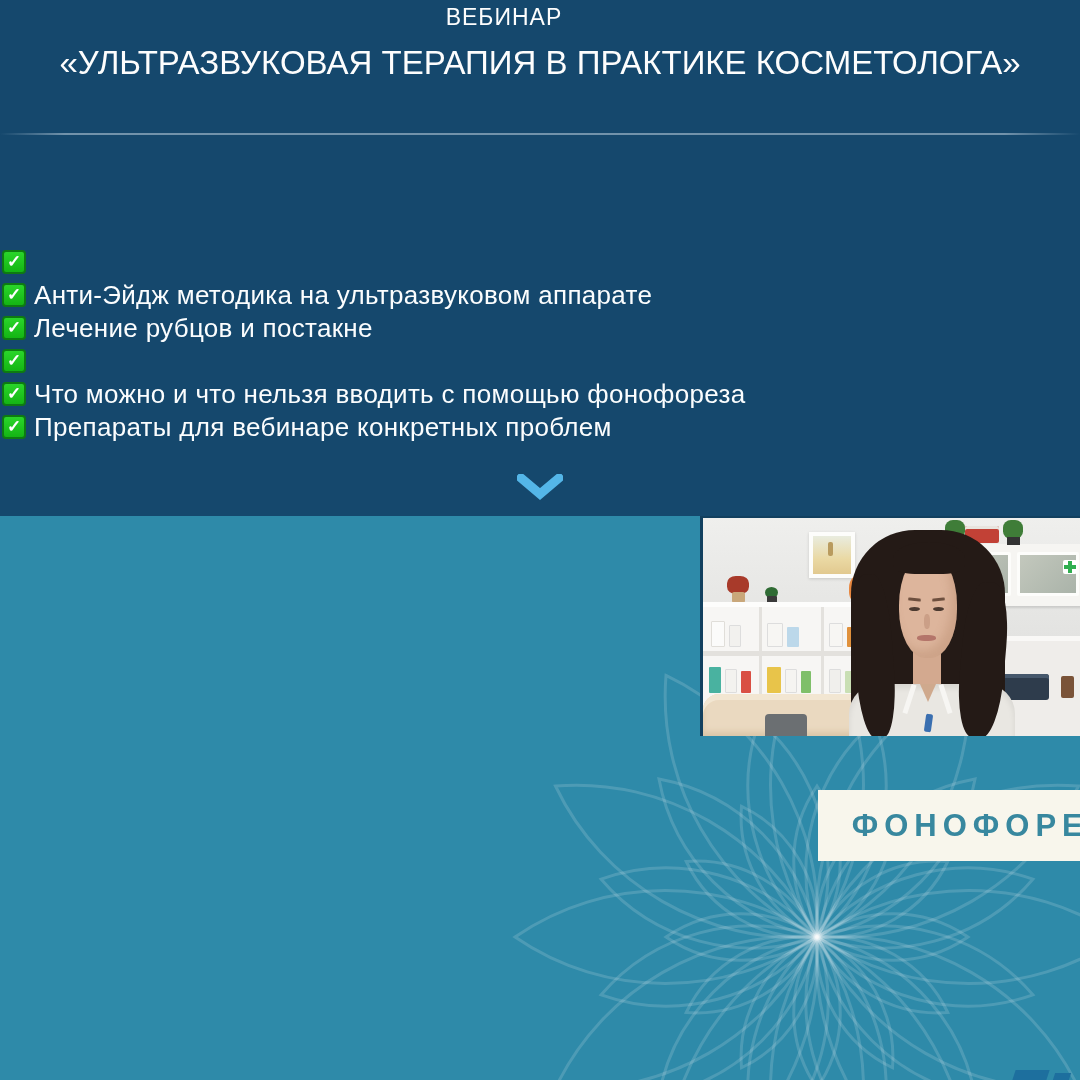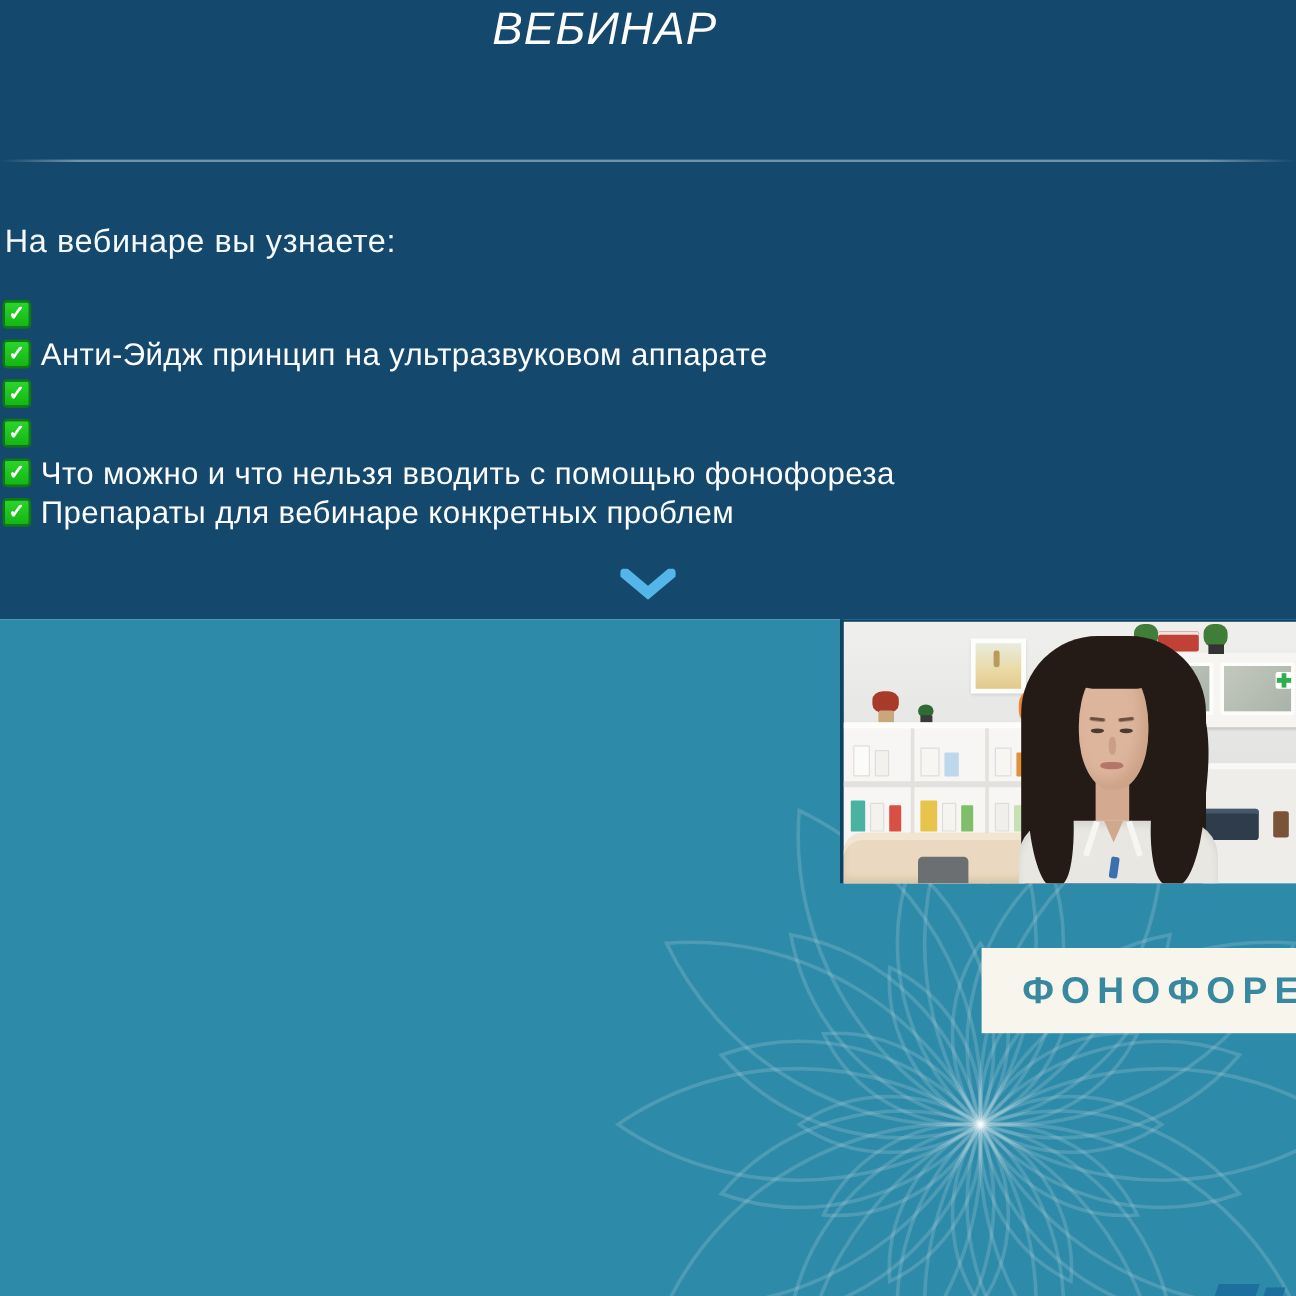--- a/index.html
+++ b/index.html
@@ -15,21 +15,21 @@
     --card-bg:#f8f6ec; --card-text:#38889f;
     --pattern:rgba(255,255,255,0.15);
   }
 
   
   .top-section{
     position:absolute; left:0; top:0; width:1080px; height:516px;
     background:var(--navy); color:#fff;
   }
   .title{ text-align:center; font-weight:400; color:#fdfdfd; }
-  .title-line1{ position:absolute; left:0; top:4px; width:1008px; font-size:38px; letter-spacing:1px;font-style:italic; }
+  .title-line1{ position:absolute; left:0; top:4px; width:1008px; font-size:23px; letter-spacing:1px; }
   .title-line2{ position:absolute; left:0; top:44px; width:1080px; font-size:33px; letter-spacing:0; }
   .divider{
     position:absolute; left:0; top:133px; width:1080px; height:2px;
     background:linear-gradient(90deg, rgba(190,208,222,0) 0%, rgba(190,208,222,.55) 6%,
                rgba(190,208,222,.55) 93%, rgba(190,208,222,0) 100%);
   }
   .intro-label{
     position:absolute; left:4px; top:186px; font-size:27px; color:#f4f9fc; letter-spacing:.5px;
   }
   .checklist{
@@ -148,33 +148,34 @@
   .corner-mark .m1{ position:absolute; left:0; top:2px; width:34px; height:10px; background:#1d6f9e;
     transform:skewX(-18deg); }
   .corner-mark .m2{ position:absolute; left:40px; top:5px; width:16px; height:7px; background:#1d6f9e;
     transform:skewX(-18deg); }
 </style>
 </head>
 <body>
 
 <div class="top-section">
   <div class="title title-line1">ВЕБИНАР</div>
+  <div class="title title-line2">«УЛЬТРАЗВУКОВАЯ ТЕРАПИЯ В ПРАКТИКЕ КОСМЕТОЛОГА»</div>
   <div class="divider"></div>
-  <div class="intro-label">На вебинаре вы узнаете:</div>
 
   <div class="checklist">
     <div class="check-row">
       <span class="checkbox">✓</span>
     </div>
     <div class="check-row">
       <span class="checkbox">✓</span>
-      <span class="check-label">Анти-Эйдж принцип на ультразвуковом аппарате</span>
-    </div>
-    <div class="check-row">
-      <span class="checkbox">✓</span>
+      <span class="check-label">Анти-Эйдж методика на ультразвуковом аппарате</span>
+    </div>
+    <div class="check-row">
+      <span class="checkbox">✓</span>
+      <span class="check-label">Лечение рубцов и постакне</span>
     </div>
     <div class="check-row">
       <span class="checkbox">✓</span>
     </div>
     <div class="check-row">
       <span class="checkbox">✓</span>
       <span class="check-label">Что можно и что нельзя вводить с помощью фонофореза</span>
     </div>
     <div class="check-row">
       <span class="checkbox">✓</span>

